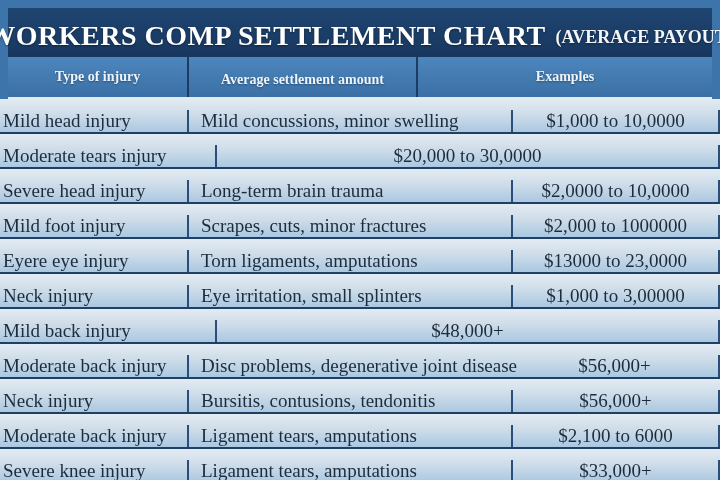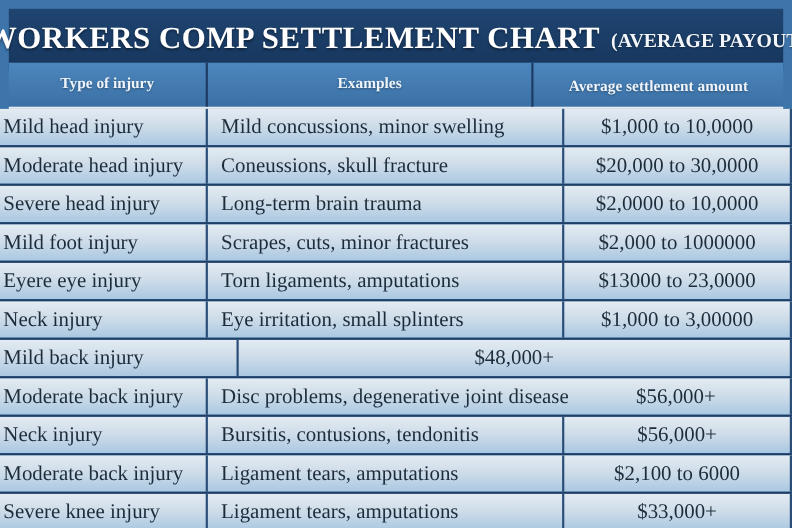--- a/index.html
+++ b/index.html
@@ -47,20 +47,21 @@
   .header-cell.c2 { width: 296px; border-left: 2px solid #1d3c63; }
   .header-cell.c3 { flex: 1; border-left: 2px solid #1d3c63; padding-top: 6px; }
 
   
   .rows { position: absolute; left: 0; right: 0; top: 99px; }
   .row {
     height: 33px;
     border-bottom: 2px solid #1e3f66;
     display: flex;
     background: linear-gradient(180deg, #e3ebf2 0%, #cfdde9 45%, #aac8e2 100%);
+    align-items: flex-end;
   }
   .cell {
     box-sizing: border-box;
     display: flex; align-items: center;
     font-size: 19px; color: #1d2c3a;
   }
   .cell.injury { width: 187px; padding-left: 3px; }
   .cell.examples {
     width: 296px; padding-left: 12px;
     border-left: 2px solid #2b4e78;
@@ -80,33 +81,32 @@
 </head>
 <body>
 
 <div class="title-band">
   <span class="title-main">WORKERS COMP SETTLEMENT CHART</span>
   <span class="title-sub">(AVERAGE PAYOUT)</span>
 </div>
 
 <div class="header-row">
   <div class="header-cell c1">Type of injury</div>
+  <div class="header-cell c3">Average settlement amount</div>
   <div class="header-cell c2">Examples</div>
-  <div class="header-cell c3">Average settlement amount</div>
 </div>
 
 <div class="rows">
   <div class="row">
     <div class="cell injury">Mild head injury</div>
     <div class="cell examples">Mild concussions, minor swelling</div>
     <div class="cell amount">$1,000 to 10,0000</div>
   </div>
   <div class="row">
-    <div class="cell injury">Moderate head injury</div>
-    <div class="cell examples">Coneussions, skull fracture</div>
+    <div class="cell injury">Moderate tears injury</div>
     <div class="cell amount">$20,000 to 30,0000</div>
   </div>
   <div class="row">
     <div class="cell injury">Severe head injury</div>
     <div class="cell examples">Long-term brain trauma</div>
     <div class="cell amount">$2,0000 to 10,0000</div>
   </div>
   <div class="row">
     <div class="cell injury">Mild foot injury</div>
     <div class="cell examples">Scrapes, cuts, minor fractures</div>

